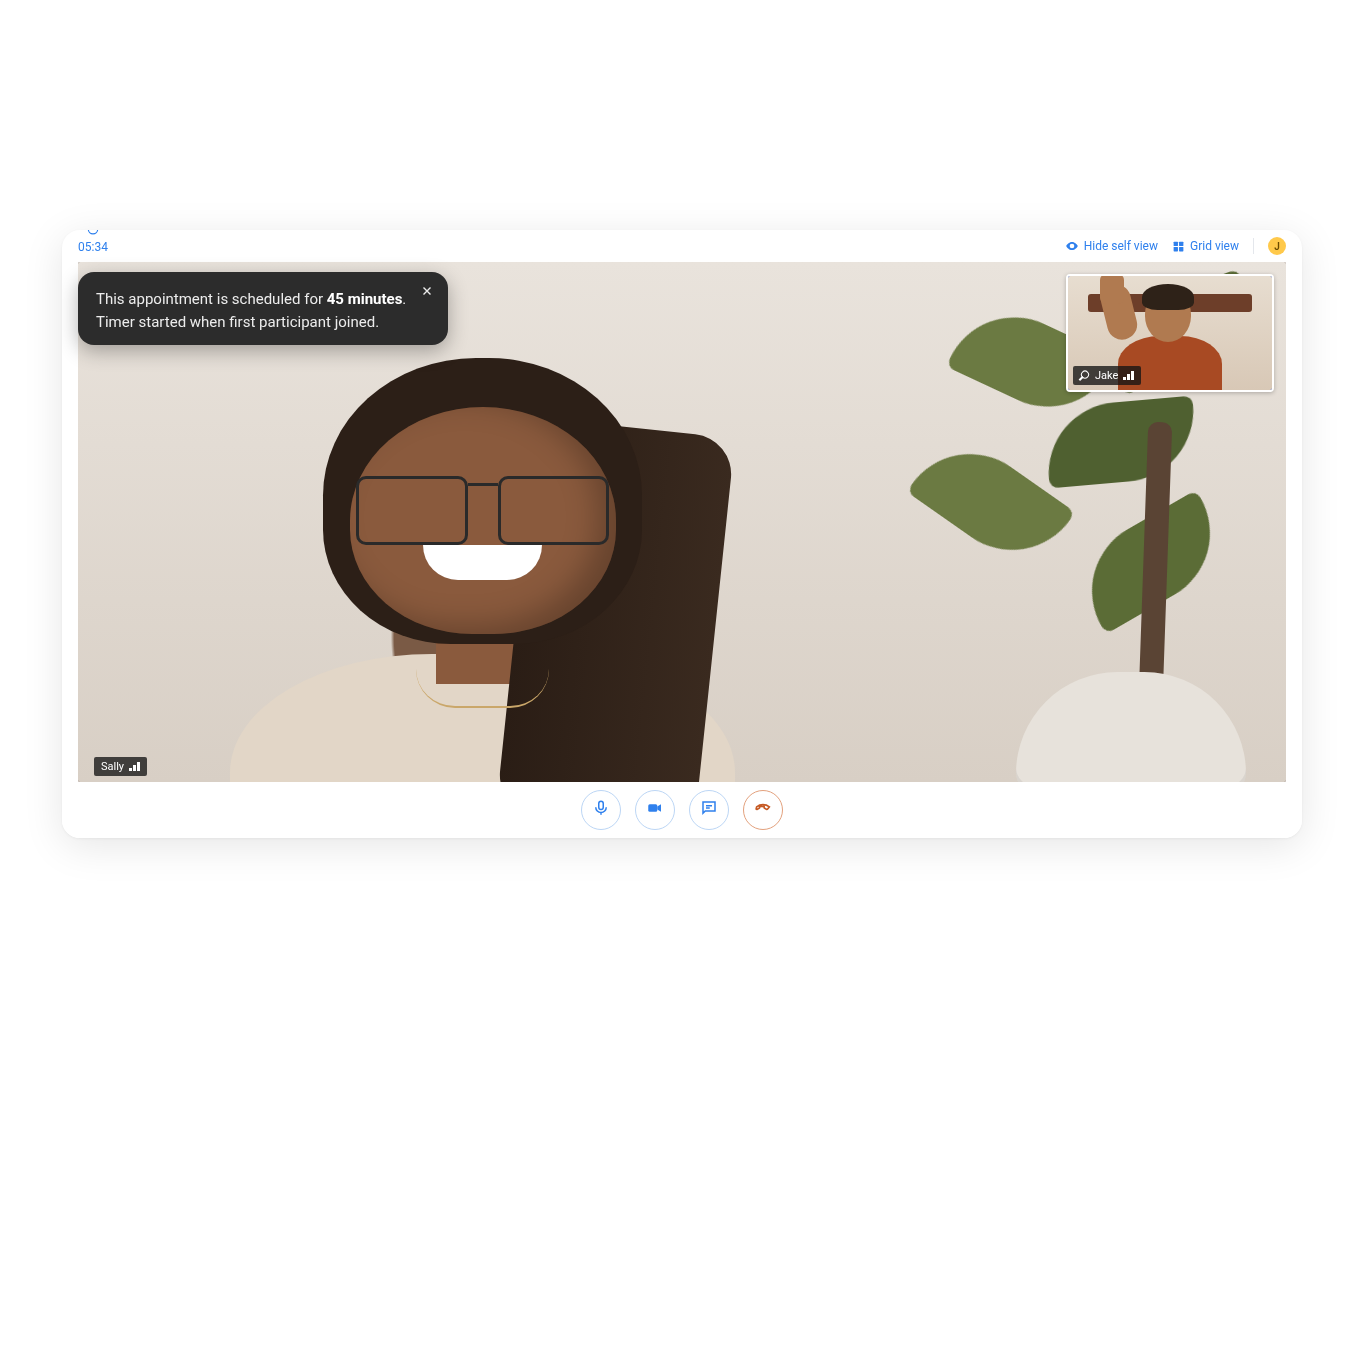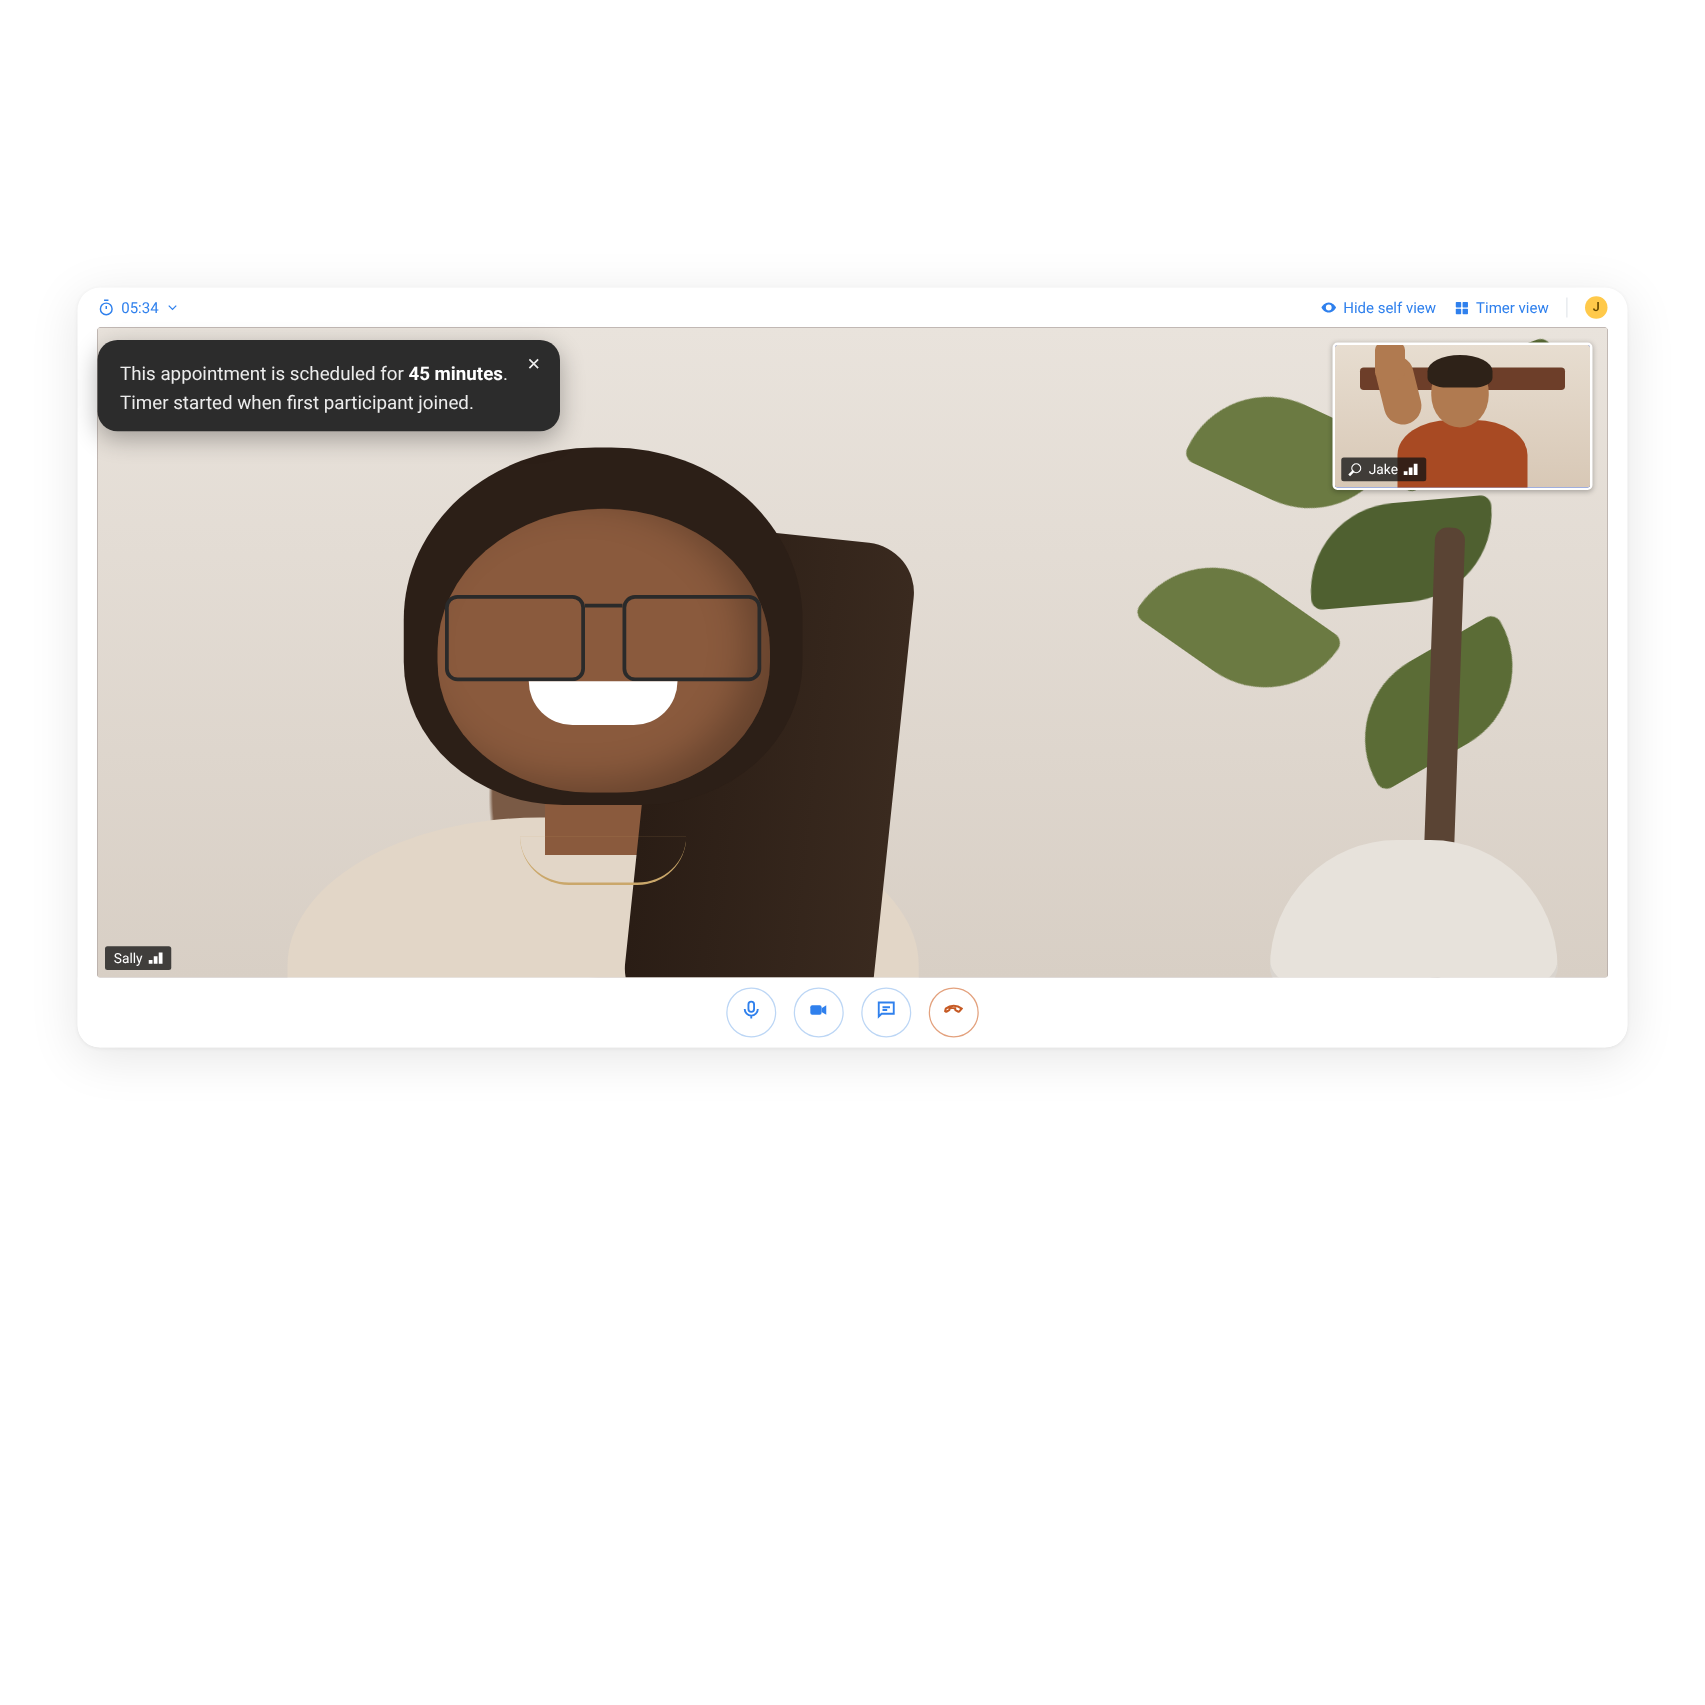--- a/index.html
+++ b/index.html
@@ -14,21 +14,21 @@
     overflow: hidden;
   }
   .topbar {
     height: 32px;
     display: flex;
     align-items: center;
     padding: 0 16px;
     font-size: 12px;
     color: #2f80ed;
   }
-  .topbar .left { display: flex; align-items: center; gap: 6px; }
+  .topbar .left { display: flex; align-items: center; gap: 6px; flex-direction: column; }
   .topbar .spacer { flex: 1; }
   .topbar .right { display: flex; align-items: center; gap: 14px; }
   .topbar .item { display: flex; align-items: center; gap: 5px; cursor: pointer; }
   .divider { width: 1px; height: 16px; background: #e4e7ec; }
   .avatar-badge {
     width: 18px; height: 18px; border-radius: 50%;
     background: #ffc94a; color: #6a4b00;
     font-size: 10px; font-weight: 600;
     display: flex; align-items: center; justify-content: center;
   }
@@ -72,21 +72,21 @@
   .person-main .glasses .lR { right: 0; }
   .person-main .glasses .bridge { position: absolute; left: 44%; top: 10%; width: 12%; height: 3px; background: #2a2a2a; }
   .person-main .smile { position: absolute; left: 41%; top: 44%; width: 18%; height: 7%; background: #fff; border-radius: 0 0 40px 40px; }
   .person-main .necklace { position: absolute; left: 40%; top: 69%; width: 20%; height: 8%; border-bottom: 2px solid #caa76a; border-radius: 0 0 60px 60px; }
 
   .name-tag {
     position: absolute; background: rgba(20,20,20,.78); color: #fff;
     font-size: 11px; padding: 3px 7px; border-radius: 2px;
     display: flex; align-items: center; gap: 5px;
   }
-  .name-tag.bottom-left { left: 6px; bottom: 6px; margin-top: 16px; }
+  .name-tag.bottom-left { left: 16px; bottom: 6px; margin-top: 16px; }
   .signal-icon { display: inline-flex; align-items: flex-end; gap: 1.5px; height: 9px; }
   .signal-icon span { display:block; width: 2.5px; background: #fff; }
   .signal-icon span:nth-child(1){height:3px;}
   .signal-icon span:nth-child(2){height:6px;}
   .signal-icon span:nth-child(3){height:9px;}
 
   .pip {
     position: absolute; right: 12px; top: 12px;
     width: 208px; height: 118px;
     border: 2px solid #fff; border-radius: 4px;
@@ -179,21 +179,21 @@
       </div>
       <div class="item">
         <span class="ico">
           <svg viewBox="0 0 24 24" width="13" height="13" fill="#2f80ed">
               <rect x="3" y="3" width="8" height="8" rx="1"></rect>
               <rect x="13" y="3" width="8" height="8" rx="1"></rect>
               <rect x="3" y="13" width="8" height="8" rx="1"></rect>
               <rect x="13" y="13" width="8" height="8" rx="1"></rect>
             </svg>
         </span>
-        <span>Timer view</span>
+        <span>Grid view</span>
       </div>
       <div class="divider"></div>
       <div class="avatar-badge">
         <span>J</span>
       </div>
     </div>
   </div>
 
   <div class="stage">
     <div class="stage-bg">

